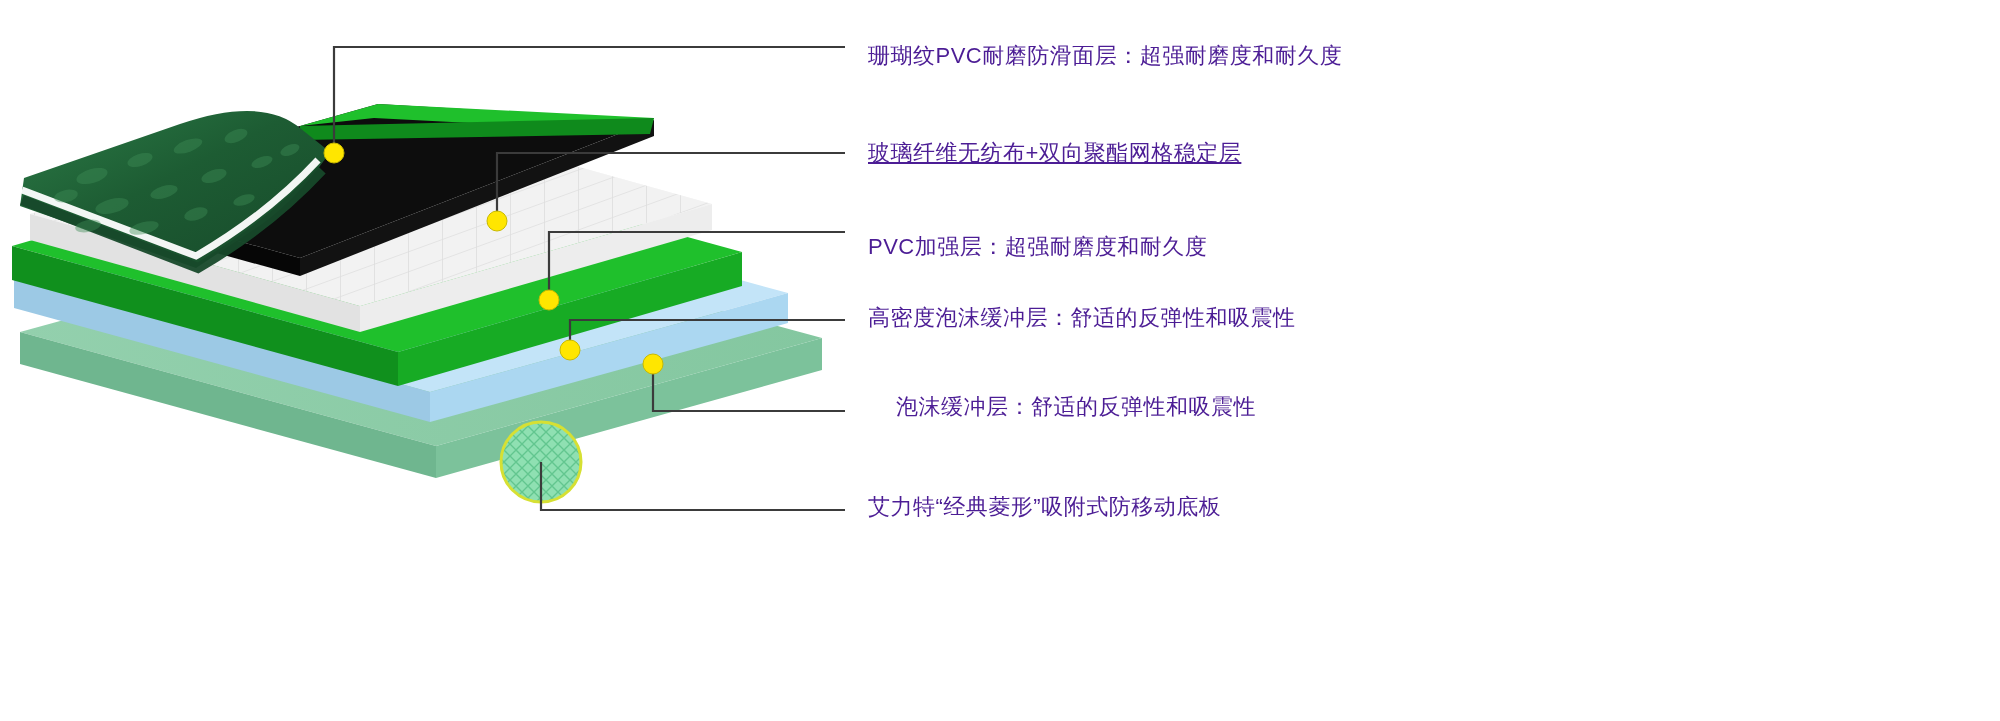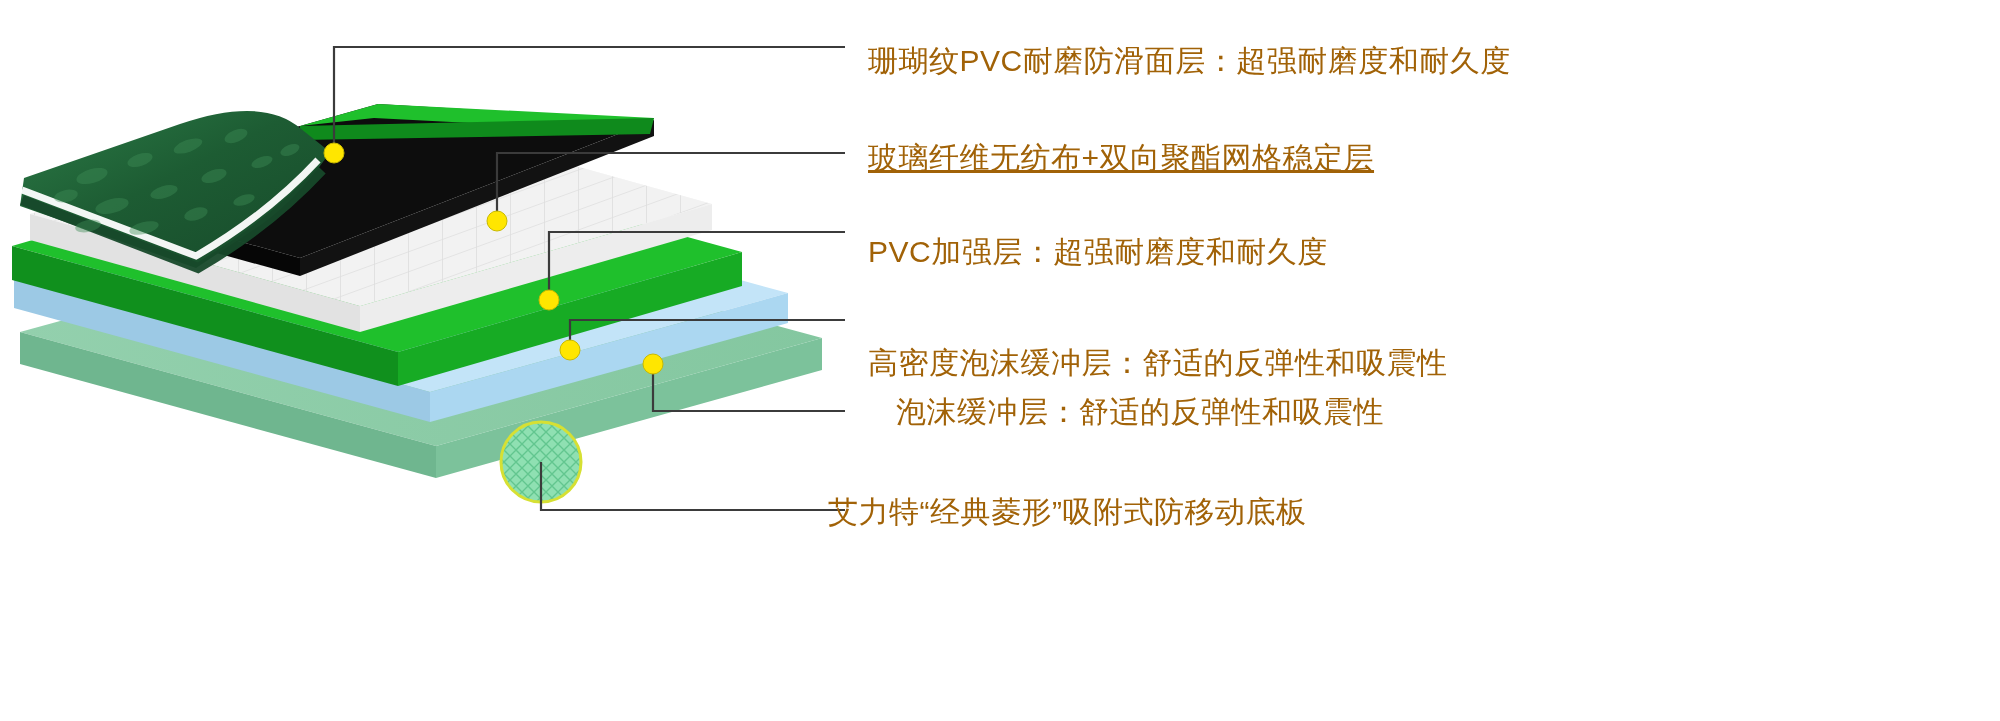--- a/index.html
+++ b/index.html
@@ -1,32 +1,32 @@
 <!DOCTYPE html>
 <html><head>
 <meta charset="utf-8">
 <style>
   html,body{margin:0;padding:0;background:#ffffff;}
   body{width:2000px;height:721px;font-family:"Liberation Sans","DejaVu Sans",sans-serif;overflow:hidden;}
   #stage{position:relative;width:2000px;height:721px;background:#fff;}
   #art{position:absolute;left:0;top:0;width:2000px;height:721px;}
   .label{
     position:absolute;
-    font-size:30px;
-    color:#a16207;
+    font-size:22px;
+    color:#4c1d95;
     white-space:nowrap;
     letter-spacing:0.5px;
     font-family:"Liberation Sans","DejaVu Sans",sans-serif;
   }
   .label.l1{left:868px;top:41px;}
   .label.l2{left:868px;top:138px;text-decoration:underline;}
   .label.l3{left:868px;top:232px;}
-  .label.l4{left:868px;top:303px;margin-top:40px;}
+  .label.l4{left:868px;top:303px;}
   .label.l5{left:868px;top:392px;margin-left:28px;}
-  .label.l6{left:828px;top:492px;}
+  .label.l6{left:868px;top:492px;}
 </style>
 </head>
 <body>
 
 <div id="stage">
 
   <svg id="art" viewBox="0 0 2000 721">
     <defs>
       <pattern id="gridpat" width="34" height="20" patternUnits="userSpaceOnUse" patternTransform="skewY(-20)">
         <rect width="34" height="20" fill="#f2f2f2"></rect>

